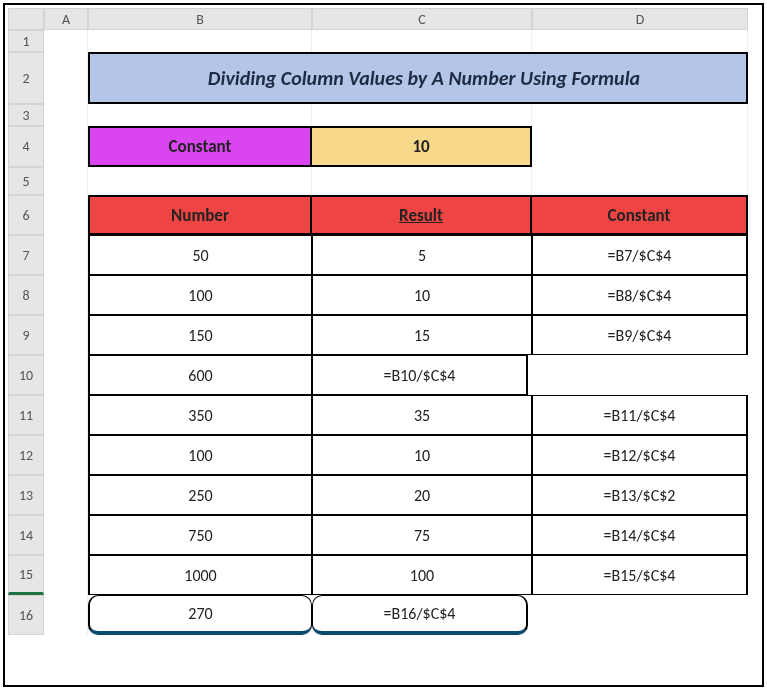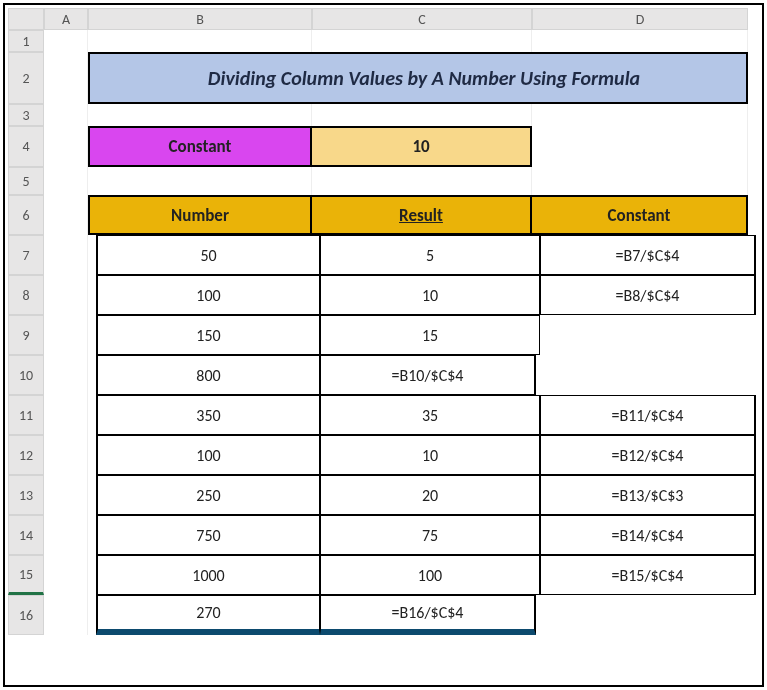--- a/index.html
+++ b/index.html
@@ -87,34 +87,34 @@
     font-size: 17px;
   }
   .const-val {
     background: #f8d88a;
     border: 2px solid #000;
     border-left: none;
     font-weight: bold;
     font-size: 17px;
   }
   .tbl-head {
-    background: #eab308;
+    background: #ef4444;
     border: 2px solid #000;
     font-weight: bold;
     font-size: 17px;
   }
   .tbl-head.mid { border-left: none; text-decoration: underline; }
   .tbl-head.last { border-left: none; }
   .data-cell {
     border: 1px solid #000;
     font-size: 16px;
   }
-  .data-cell.first { border-left: 2px solid #000; margin-left: 8px; }
+  .data-cell.first { border-left: 2px solid #000; }
   .data-cell.last { border-right: 2px solid #000; text-align: center; }
-  .last-row .data-cell { border-bottom: 6px solid #0c4a6e; }
+  .last-row .data-cell { border-bottom: 4px solid #0c4a6e; border-radius: 10px; }
 </style>
 </head>
 <body>
 <div class="outer-border"></div>
 
 <div class="grid">
 
   <div class="row">
     <div class="hdr-cell w-corner"></div>
     <div class="hdr-cell w-a">A</div>
@@ -182,25 +182,26 @@
         <div class="cell w-a hd"></div>
         <div class="cell data-cell first w-b hd">100</div>
         <div class="cell data-cell w-c hd">10</div>
         <div class="cell data-cell last w-d hd">=B8/$C$4</div>
       </div>
       <div class="row">
         <div class="rownum hd">9</div>
         <div class="cell w-a hd"></div>
         <div class="cell data-cell first w-b hd">150</div>
         <div class="cell data-cell w-c hd">15</div>
+        <div class="cell data-cell last w-d hd">=B9/$C$4</div>
       </div>
       <div class="row">
         <div class="rownum hd">10</div>
         <div class="cell w-a hd"></div>
-        <div class="cell data-cell first w-b hd">800</div>
+        <div class="cell data-cell first w-b hd">600</div>
         <div class="cell data-cell last w-d hd">=B10/$C$4</div>
       </div>
       <div class="row">
         <div class="rownum hd">11</div>
         <div class="cell w-a hd"></div>
         <div class="cell data-cell first w-b hd">350</div>
         <div class="cell data-cell w-c hd">35</div>
         <div class="cell data-cell last w-d hd">=B11/$C$4</div>
       </div>
       <div class="row">
@@ -208,21 +209,21 @@
         <div class="cell w-a hd"></div>
         <div class="cell data-cell first w-b hd">100</div>
         <div class="cell data-cell w-c hd">10</div>
         <div class="cell data-cell last w-d hd">=B12/$C$4</div>
       </div>
       <div class="row">
         <div class="rownum hd">13</div>
         <div class="cell w-a hd"></div>
         <div class="cell data-cell first w-b hd">250</div>
         <div class="cell data-cell w-c hd">20</div>
-        <div class="cell data-cell last w-d hd">=B13/$C$3</div>
+        <div class="cell data-cell last w-d hd">=B13/$C$2</div>
       </div>
       <div class="row">
         <div class="rownum hd">14</div>
         <div class="cell w-a hd"></div>
         <div class="cell data-cell first w-b hd">750</div>
         <div class="cell data-cell w-c hd">75</div>
         <div class="cell data-cell last w-d hd">=B14/$C$4</div>
       </div>
       <div class="row">
         <div class="rownum hd selected">15</div>

